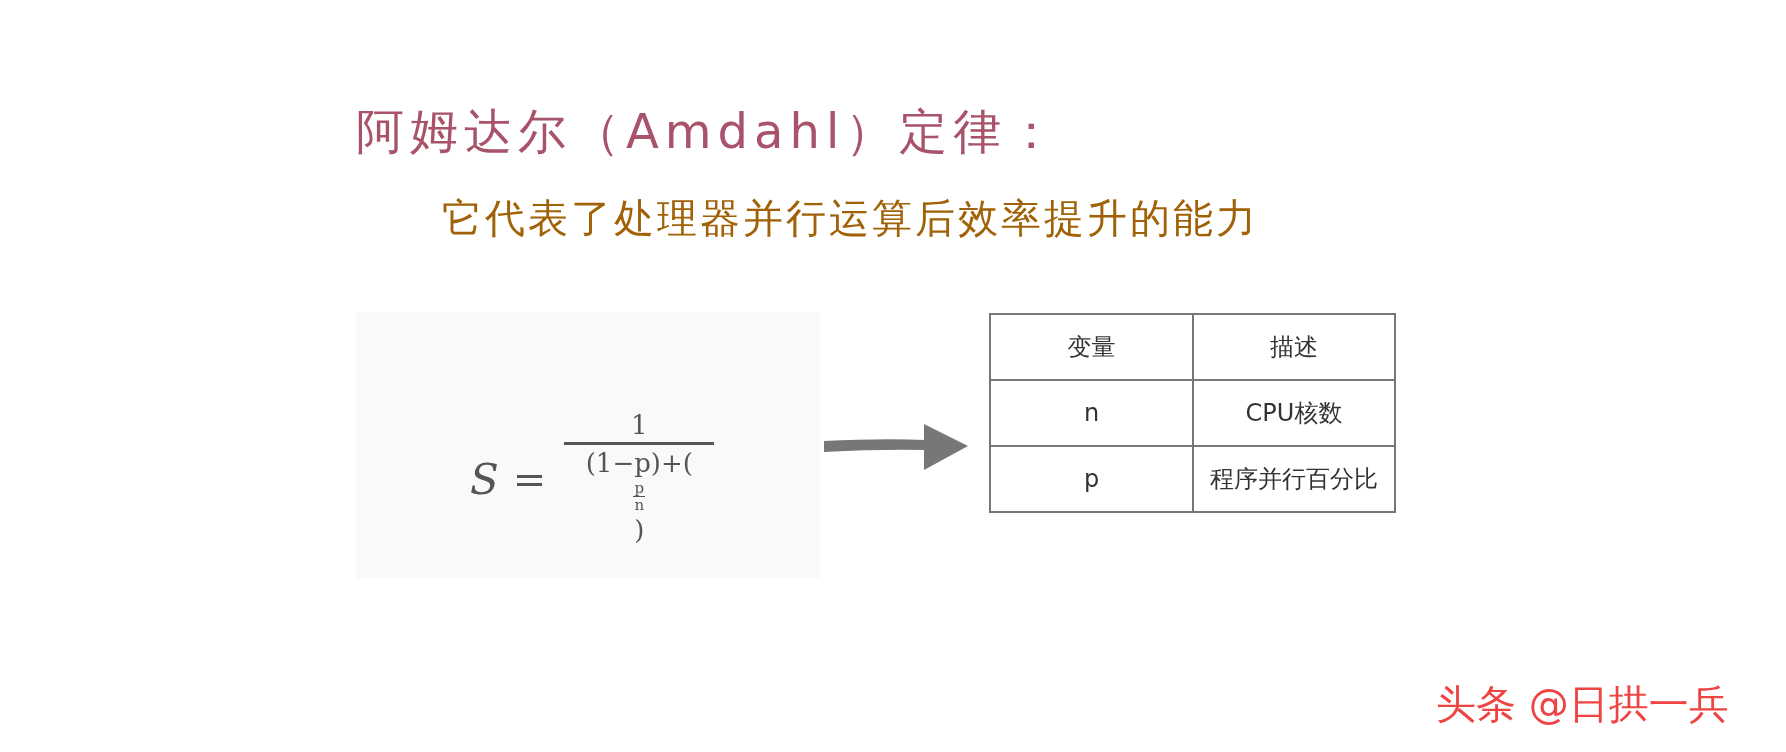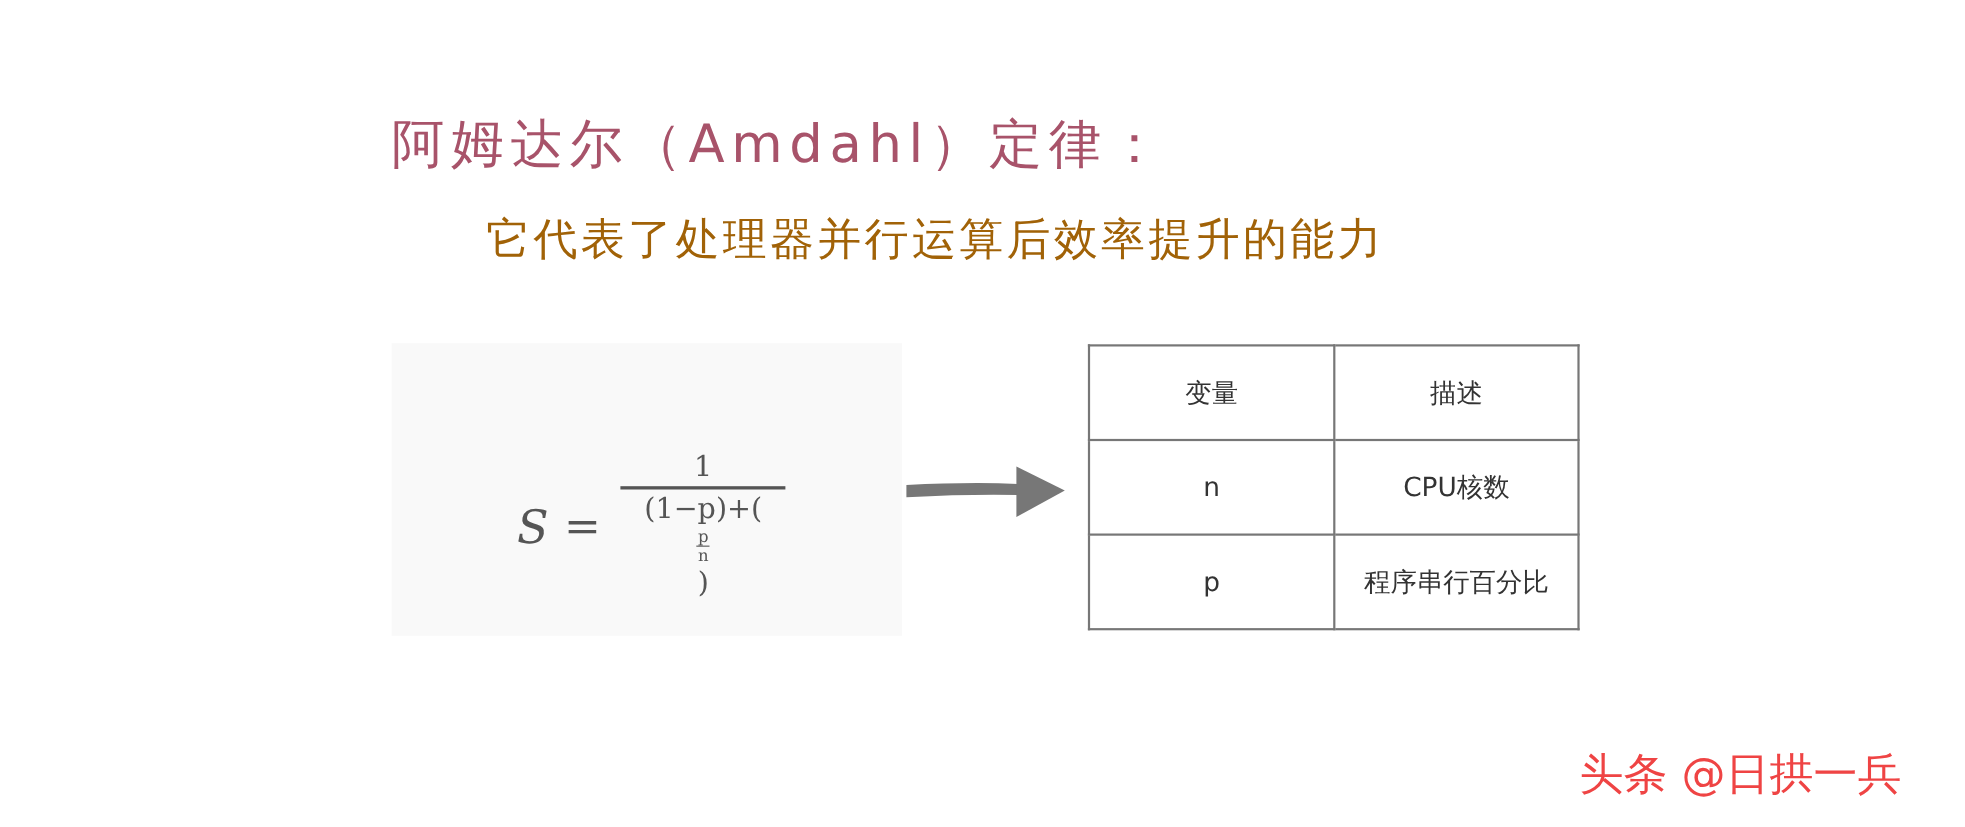--- a/index.html
+++ b/index.html
@@ -11,21 +11,21 @@
   .formula .lhs { font-size:42px; font-style:italic; }
   .formula .eq { font-size:40px; margin:0 18px 0 14px; }
   .frac { display:flex; flex-direction:column; align-items:center; }
   .frac .num { font-size:26px; line-height:30px; padding-bottom:2px; }
   .frac .bar { width:150px; height:3px; background:#555555; }
   .frac .den { font-size:26px; line-height:36px; display:flex; align-items:center;flex-direction:column; }
   .frac .den .small { display:inline-flex; flex-direction:column; align-items:center; font-size:15px; line-height:14px; margin:0 2px; }
   .frac .den .small .sb { width:12px; height:1px; background:#555; margin:1px 0; }
   .arrow { position:absolute; left:822px; top:420px; width:150px; height:54px; }
   .table { position:absolute; left:989px; top:313px; border-collapse:collapse; }
-  .table td { border:2px solid #777777; width:193px; height:56px; text-align:center; font-size:24px; color:#333333; font-family:"DejaVu Sans", sans-serif; padding:14px; }
+  .table td { border:2px solid #777777; width:193px; height:56px; text-align:center; font-size:24px; color:#333333; font-family:"DejaVu Sans", sans-serif; padding:4px; }
   .table td.desc { width:192px; font-size:24px; white-space:nowrap;border-radius:19px; }
   .watermark { position:absolute; left:1436px; top:676px; font-size:40px; line-height:56px; color:#ef4444; white-space:nowrap; font-family:"DejaVu Sans", sans-serif; }
 </style>
 </head>
 <body>
 
 <div class="title">阿姆达尔（Amdahl）定律：</div>
 <div class="subtitle">它代表了处理器并行运算后效率提升的能力</div>
 
 <div class="formula-box">
@@ -58,18 +58,18 @@
       <tr>
     <td>变量</td>
     <td class="desc">描述</td>
   </tr>
   <tr>
     <td>n</td>
     <td class="desc">CPU核数</td>
   </tr>
   <tr>
     <td>p</td>
-    <td class="desc">程序串行百分比</td>
+    <td class="desc">程序并行百分比</td>
   </tr>
 </tbody>
   </table>
 
 <div class="watermark">头条 @日拱一兵</div>
 
 </body></html>

